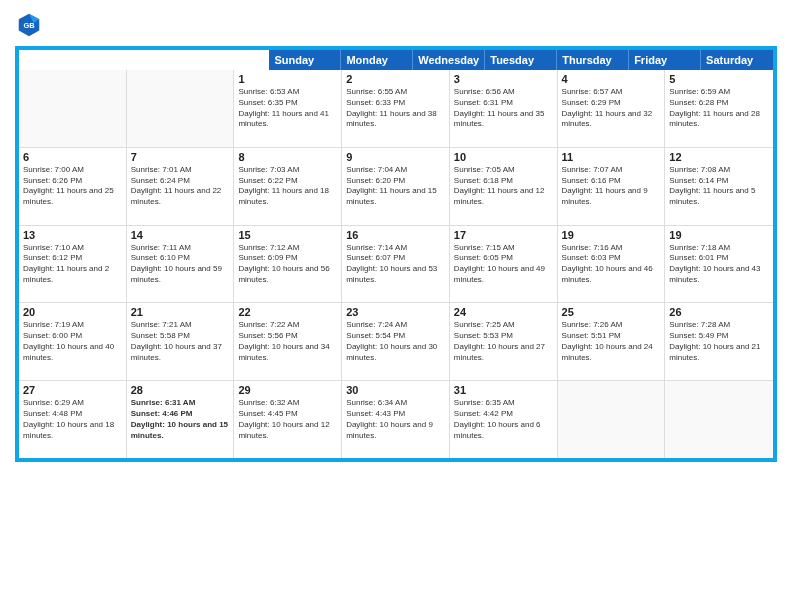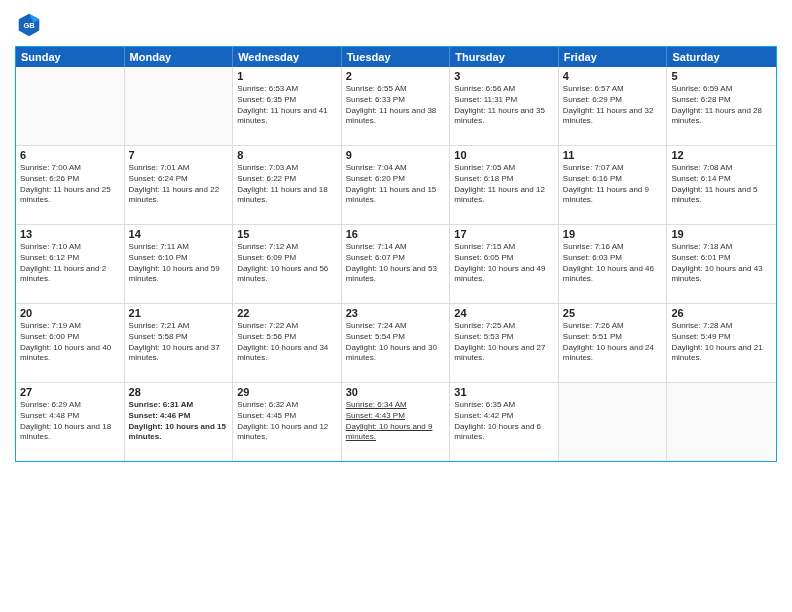--- a/index.html
+++ b/index.html
@@ -51,21 +51,22 @@
       line-height: 1.1;
     }
     .location {
       font-size: 14px;
       color: #444;
     }
     .calendar {
       flex: 1;
       display: flex;
       flex-direction: column;
-      border: 1px solid #0ea5e9;
+      border: 4px solid #0ea5e9;
+      align-items: flex-end;
     }
     .cal-header {
       display: grid;
       grid-template-columns: repeat(7, 1fr);
       background: #1565c0;
     }
     .cal-header-cell {
       color: #fff;
       font-size: 11px;
       font-weight: bold;
@@ -153,21 +154,21 @@
           </div>
           <div class="cal-cell">
             <div class="day-num">2</div>
             <div class="cell-text" style="white-space: pre-line;">Sunrise: 6:55 AM
 Sunset: 6:33 PM
 Daylight: 11 hours and 38 minutes.</div>
           </div>
           <div class="cal-cell">
             <div class="day-num">3</div>
             <div class="cell-text" style="white-space: pre-line;">Sunrise: 6:56 AM
-Sunset: 11:31 PM
+Sunset: 6:31 PM
 Daylight: 11 hours and 35 minutes.</div>
           </div>
           <div class="cal-cell">
             <div class="day-num">4</div>
             <div class="cell-text" style="white-space: pre-line;">Sunrise: 6:57 AM
 Sunset: 6:29 PM
 Daylight: 11 hours and 32 minutes.</div>
           </div>
           <div class="cal-cell">
             <div class="day-num">5</div>
@@ -322,21 +323,21 @@
 Daylight: 10 hours and 15 minutes.</div>
           </div>
           <div class="cal-cell">
             <div class="day-num">29</div>
             <div class="cell-text" style="white-space: pre-line;">Sunrise: 6:32 AM
 Sunset: 4:45 PM
 Daylight: 10 hours and 12 minutes.</div>
           </div>
           <div class="cal-cell">
             <div class="day-num">30</div>
-            <div class="cell-text" style="white-space: pre-line; text-decoration: underline;">Sunrise: 6:34 AM
+            <div class="cell-text" style="white-space: pre-line;">Sunrise: 6:34 AM
 Sunset: 4:43 PM
 Daylight: 10 hours and 9 minutes.</div>
           </div>
           <div class="cal-cell">
             <div class="day-num">31</div>
             <div class="cell-text" style="white-space: pre-line;">Sunrise: 6:35 AM
 Sunset: 4:42 PM
 Daylight: 10 hours and 6 minutes.</div>
           </div>
           <div class="cal-cell empty"></div>

